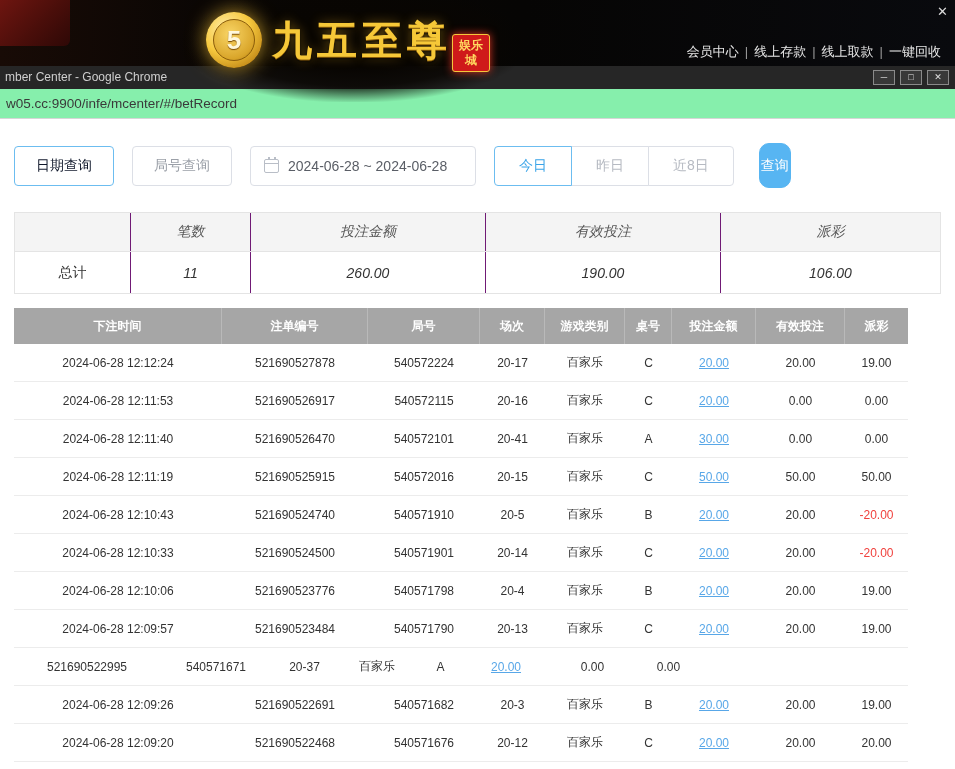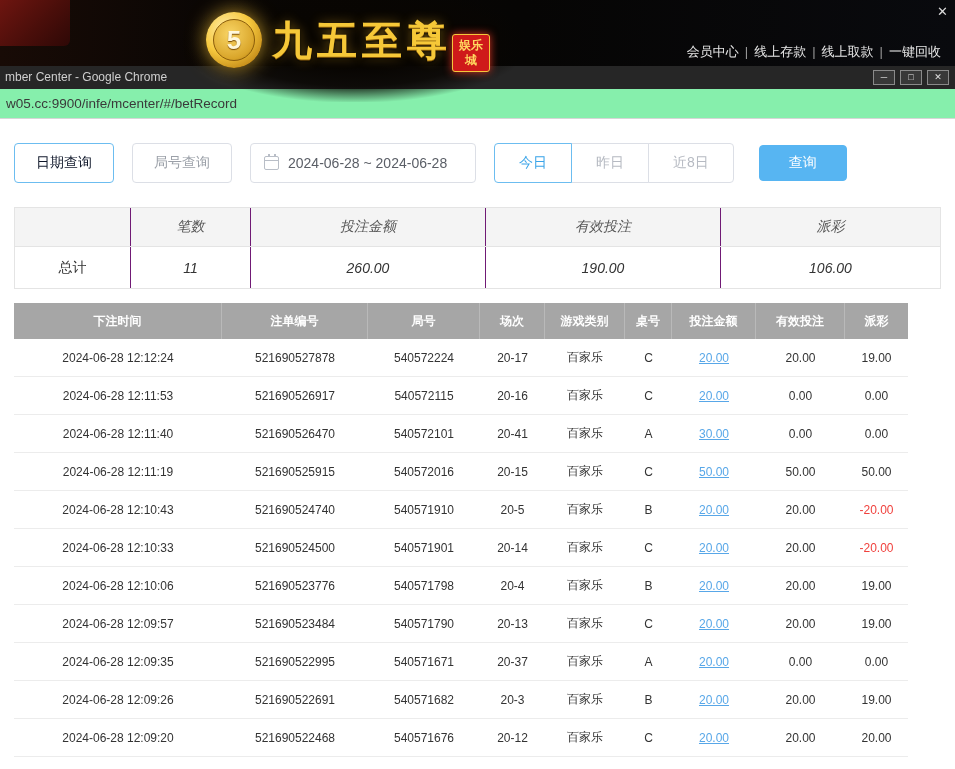--- a/index.html
+++ b/index.html
@@ -114,23 +114,23 @@
   }
   .cal-icon { width: 15px; height: 14px; border: 1px solid #b9bec7; border-radius: 2px; position: relative; flex: 0 0 auto; }
   .cal-icon::before { content: ''; position: absolute; left: -1px; right: -1px; top: 3px; height: 1px; background: #b9bec7; }
   .cal-icon::after { content: ''; position: absolute; left: 3px; top: -3px; width: 2px; height: 3px; background: #b9bec7; box-shadow: 6px 0 0 #b9bec7; }
   .btn-group { display: inline-flex; margin-left: 18px; }
   .btn-group .btn { border-radius: 0; margin-left: -1px; padding: 0 24px; color: #b6bac2; }
   .btn-group .btn:first-child { margin-left: 0; border-radius: 4px 0 0 4px; }
   .btn-group .btn:last-child { border-radius: 0 4px 4px 0; }
   .btn-group .btn.active { border-color: #6cbdf0; color: #3aa4e8; position: relative; z-index: 2; }
   .search-btn {
-    margin-left: 25px; height: 36px; padding: 0 29px;
+    margin-left: 25px; height: 45px; padding: 0 1px;
     background: #57b5f2; border: 1px solid #57b5f2; color: #fff;
-    border-radius: 4px; font-size: 14px; cursor: pointer; font-family: inherit;
+    border-radius: 10px; font-size: 14px; cursor: pointer; font-family: inherit;
   }
 
   
   .summary {
     width: 927px; margin: 24px 0 0 14px;
     border: 1px solid #e4e4e4; font-size: 14px; color: #333;
   }
   .s-row { display: flex; }
   .s-row.header { background: #f4f4f4; border-bottom: 1px solid #e4e4e4; color: #555; }
   .s-cell {
@@ -328,21 +328,20 @@
     <div class="td col-round">540571790</div>
     <div class="td col-session">20-13</div>
     <div class="td col-game">百家乐</div>
     <div class="td col-table">C</div>
     <div class="td col-bet"><span class="bet-link">20.00</span></div>
     <div class="td col-valid">20.00</div>
     <div class="td col-payout">19.00</div>
   </div>
 
   <div class="tr">
-    <div class="td col-time">2024-06-28 12:09:35</div>
     <div class="td col-order">521690522995</div>
     <div class="td col-round">540571671</div>
     <div class="td col-session">20-37</div>
     <div class="td col-game">百家乐</div>
     <div class="td col-table">A</div>
     <div class="td col-bet"><span class="bet-link">20.00</span></div>
     <div class="td col-valid">0.00</div>
     <div class="td col-payout">0.00</div>
   </div>
 

